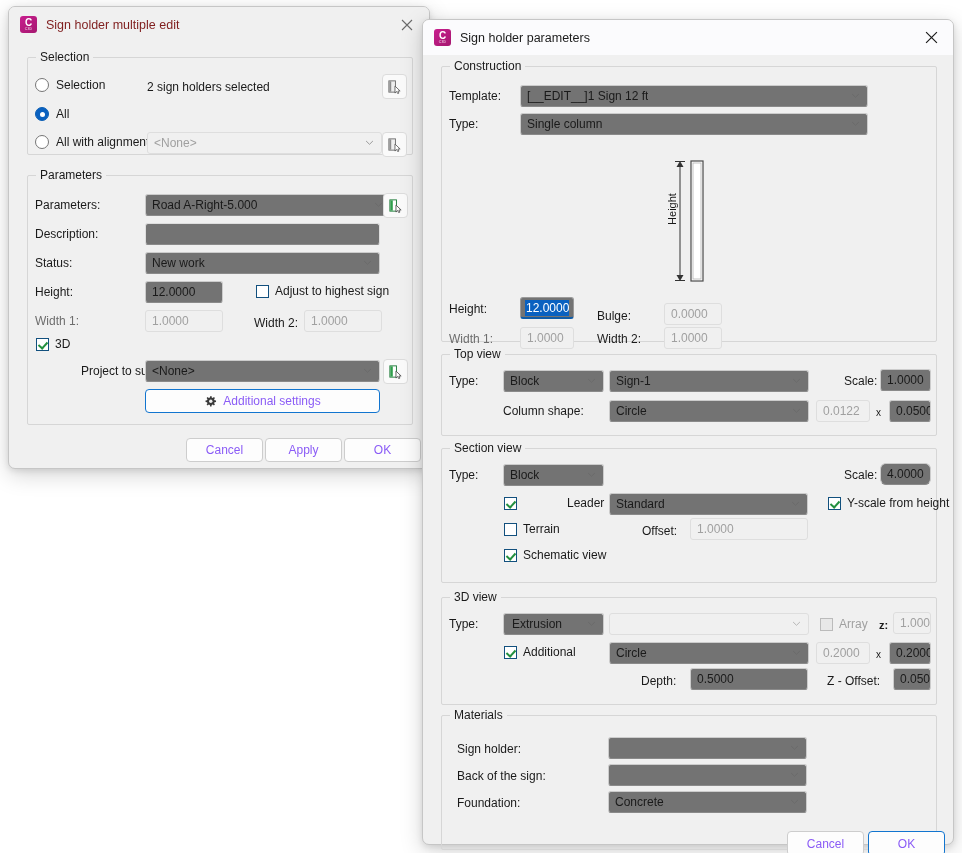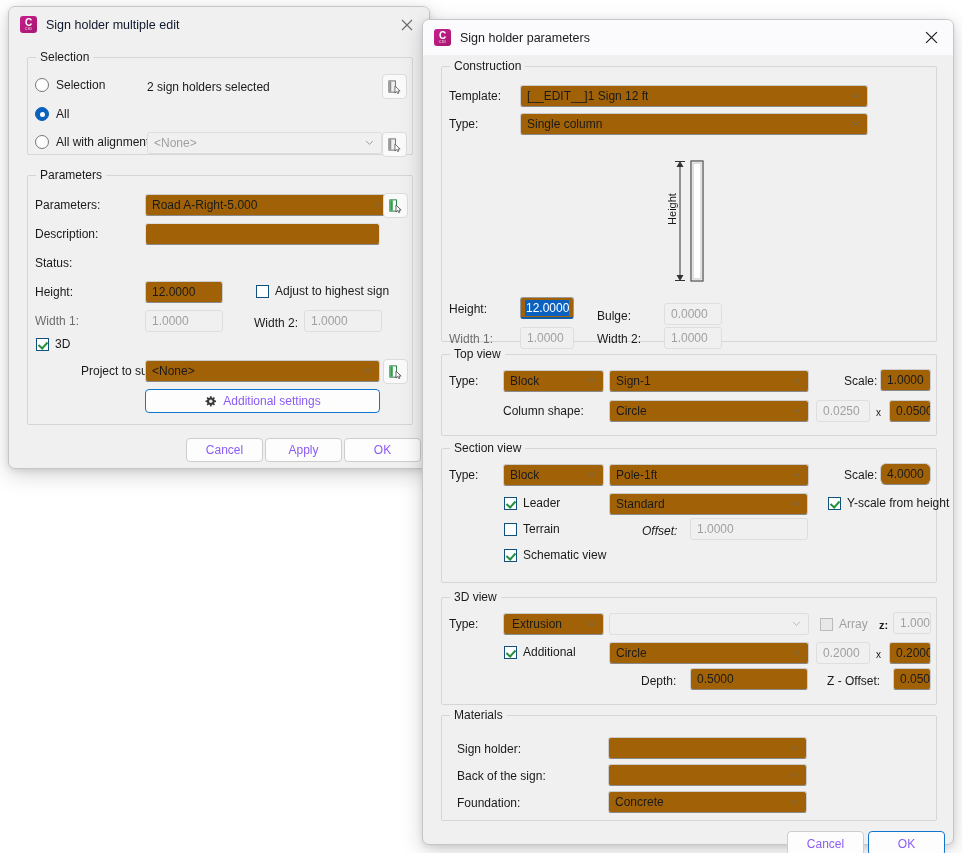--- a/index.html
+++ b/index.html
@@ -74,21 +74,21 @@
   .app-icon .sub {
     color: #ffffff;
     font-size: 3.4px;
     line-height: 4px;
     letter-spacing: 0.2px;
     opacity: .9;
   }
 
   .title-text {
     font-size: 12.5px;
-    color: #0f172a;
+    color: #7f1d1d;
     flex: 1;
     white-space: nowrap;
   }
   #dialog-right .title-text { color: #1c1c1c; }
 
   .close-btn {
     width: 32px;
     height: 26px;
     display: flex;
     align-items: center;
@@ -122,21 +122,21 @@
     font-size: 12px;
     color: #1a1a1a;
     white-space: nowrap;
     line-height: 14px;
   }
   .lbl.dim { color: #6d6d6d; }
 
   .tbox, .combo {
     position: absolute;
     box-sizing: border-box;
-    background: #a16207;
+    background: #737373;
     border: 1px solid #cccccc;
     border-bottom: 1px solid #8a8a8a;
     border-radius: 3px;
     font-size: 12px;
     color: #1a1a1a;
     padding: 0 6px;
     display: flex;
     align-items: center;
     white-space: nowrap;
     overflow: hidden;
@@ -374,20 +374,28 @@
         <path d="M8.5 7.5 L8.5 15 L10.3 13.3 L11.4 15.6 L12.7 15 L11.6 12.8 L14 12.8 Z" fill="#ffffff" stroke="#4a4a4a" stroke-width="0.9" stroke-linejoin="round"></path>
       </svg>
     </div>
 
     <div class="lbl" style="left:7px; top:51px;">Description:</div>
     <div class="tbox flat" style="left:117px; top:47px; width:235px;">
       <span></span>
     </div>
 
     <div class="lbl" style="left:7px; top:80px;">Status:</div>
+    <div class="combo" style="left:117px; top:76px; width:235px;">
+      <span class="cval">New work</span>
+      <span class="chev">
+        <svg width="9" height="9" viewBox="0 0 10 10">
+            <path d="M1.2 3.3 L5 7 L8.8 3.3" stroke="#6a6a6a" stroke-width="1.1" fill="none"></path>
+          </svg>
+      </span>
+    </div>
 
     <div class="lbl" style="left:7px; top:109px;">Height:</div>
     <div class="tbox" style="left:117px; top:105px; width:78px;">
       <span>12.0000</span>
     </div>
     <div class="check" style="left:228px; top:108px;">
       <span class="box"></span>
       <span class="cl">Adjust to highest sign</span>
     </div>
 
@@ -545,75 +553,67 @@
     <div class="lbl" style="left:61px; top:49px;">Column shape:</div>
     <div class="combo" style="left:167px; top:45px; width:200px;">
       <span class="cval">Circle</span>
       <span class="chev">
         <svg width="9" height="9" viewBox="0 0 10 10">
             <path d="M1.2 3.3 L5 7 L8.8 3.3" stroke="#6a6a6a" stroke-width="1.1" fill="none"></path>
           </svg>
       </span>
     </div>
     <div class="tbox disabled" style="left:374px; top:45px; width:54px;">
-      <span>0.0250</span>
+      <span>0.0122</span>
     </div>
     <div class="lbl" style="left:434px; top:51px; font-size:10px;">x</div>
     <div class="tbox" style="left:447px; top:45px; width:42px;">
       <span>0.0500</span>
     </div>
   </div>
 
   <div class="group" style="left:18px; top:428px; width:496px; height:135px;">
     <div class="legend">Section view</div>
 
     <div class="lbl" style="left:7px; top:19px;">Type:</div>
     <div class="combo" style="left:61px; top:15px; width:101px;">
       <span class="cval">Block</span>
       <span class="chev">
         <svg width="9" height="9" viewBox="0 0 10 10">
             <path d="M1.2 3.3 L5 7 L8.8 3.3" stroke="#6a6a6a" stroke-width="1.1" fill="none"></path>
           </svg>
       </span>
     </div>
-    <div class="combo" style="left:167px; top:15px; width:200px;">
-      <span class="cval">Pole-1ft</span>
-      <span class="chev">
-        <svg width="9" height="9" viewBox="0 0 10 10">
-            <path d="M1.2 3.3 L5 7 L8.8 3.3" stroke="#6a6a6a" stroke-width="1.1" fill="none"></path>
-          </svg>
-      </span>
-    </div>
     <div class="lbl" style="left:402px; top:19px;">Scale:</div>
     <div class="tbox" style="left:438px; top:14px; width:51px;border-radius:6px;">
       <span>4.0000</span>
     </div>
 
-    <div class="check on" style="left:62px; top:47px;">
+    <div class="check on" style="left:62px; top:47px;gap:44px;">
       <span class="box"></span>
       <span class="cl">Leader</span>
     </div>
     <div class="combo" style="left:167px; top:44px; width:199px;">
       <span class="cval">Standard</span>
       <span class="chev">
         <svg width="9" height="9" viewBox="0 0 10 10">
             <path d="M1.2 3.3 L5 7 L8.8 3.3" stroke="#6a6a6a" stroke-width="1.1" fill="none"></path>
           </svg>
       </span>
     </div>
     <div class="check on" style="left:386px; top:47px;">
       <span class="box"></span>
       <span class="cl">Y-scale from height</span>
     </div>
 
     <div class="check" style="left:62px; top:73px;">
       <span class="box"></span>
       <span class="cl">Terrain</span>
     </div>
-    <div class="lbl" style="left:200px; top:75px;font-style:italic;">Offset:</div>
+    <div class="lbl" style="left:200px; top:75px;">Offset:</div>
     <div class="tbox disabled" style="left:248px; top:69px; width:118px;">
       <span>1.0000</span>
     </div>
 
     <div class="check on" style="left:62px; top:99px;">
       <span class="box"></span>
       <span class="cl">Schematic view</span>
     </div>
   </div>
 
@@ -669,21 +669,21 @@
     <div class="lbl" style="left:199px; top:76px;">Depth:</div>
     <div class="tbox" style="left:248px; top:70px; width:118px;">
       <span>0.5000</span>
     </div>
     <div class="lbl" style="left:385px; top:76px;">Z - Offset:</div>
     <div class="tbox" style="left:451px; top:70px; width:38px;">
       <span>0.0500</span>
     </div>
   </div>
 
-  <div class="group" style="left:18px; top:695px; width:496px; height:106px;text-decoration:underline;">
+  <div class="group" style="left:18px; top:695px; width:496px; height:135px;text-decoration:underline;">
     <div class="legend">Materials</div>
 
     <div class="lbl" style="left:15px; top:26px;">Sign holder:</div>
     <div class="combo" style="left:166px; top:21px; width:199px;">
       <span class="cval"></span>
       <span class="chev">
         <svg width="9" height="9" viewBox="0 0 10 10">
             <path d="M1.2 3.3 L5 7 L8.8 3.3" stroke="#6a6a6a" stroke-width="1.1" fill="none"></path>
           </svg>
       </span>

